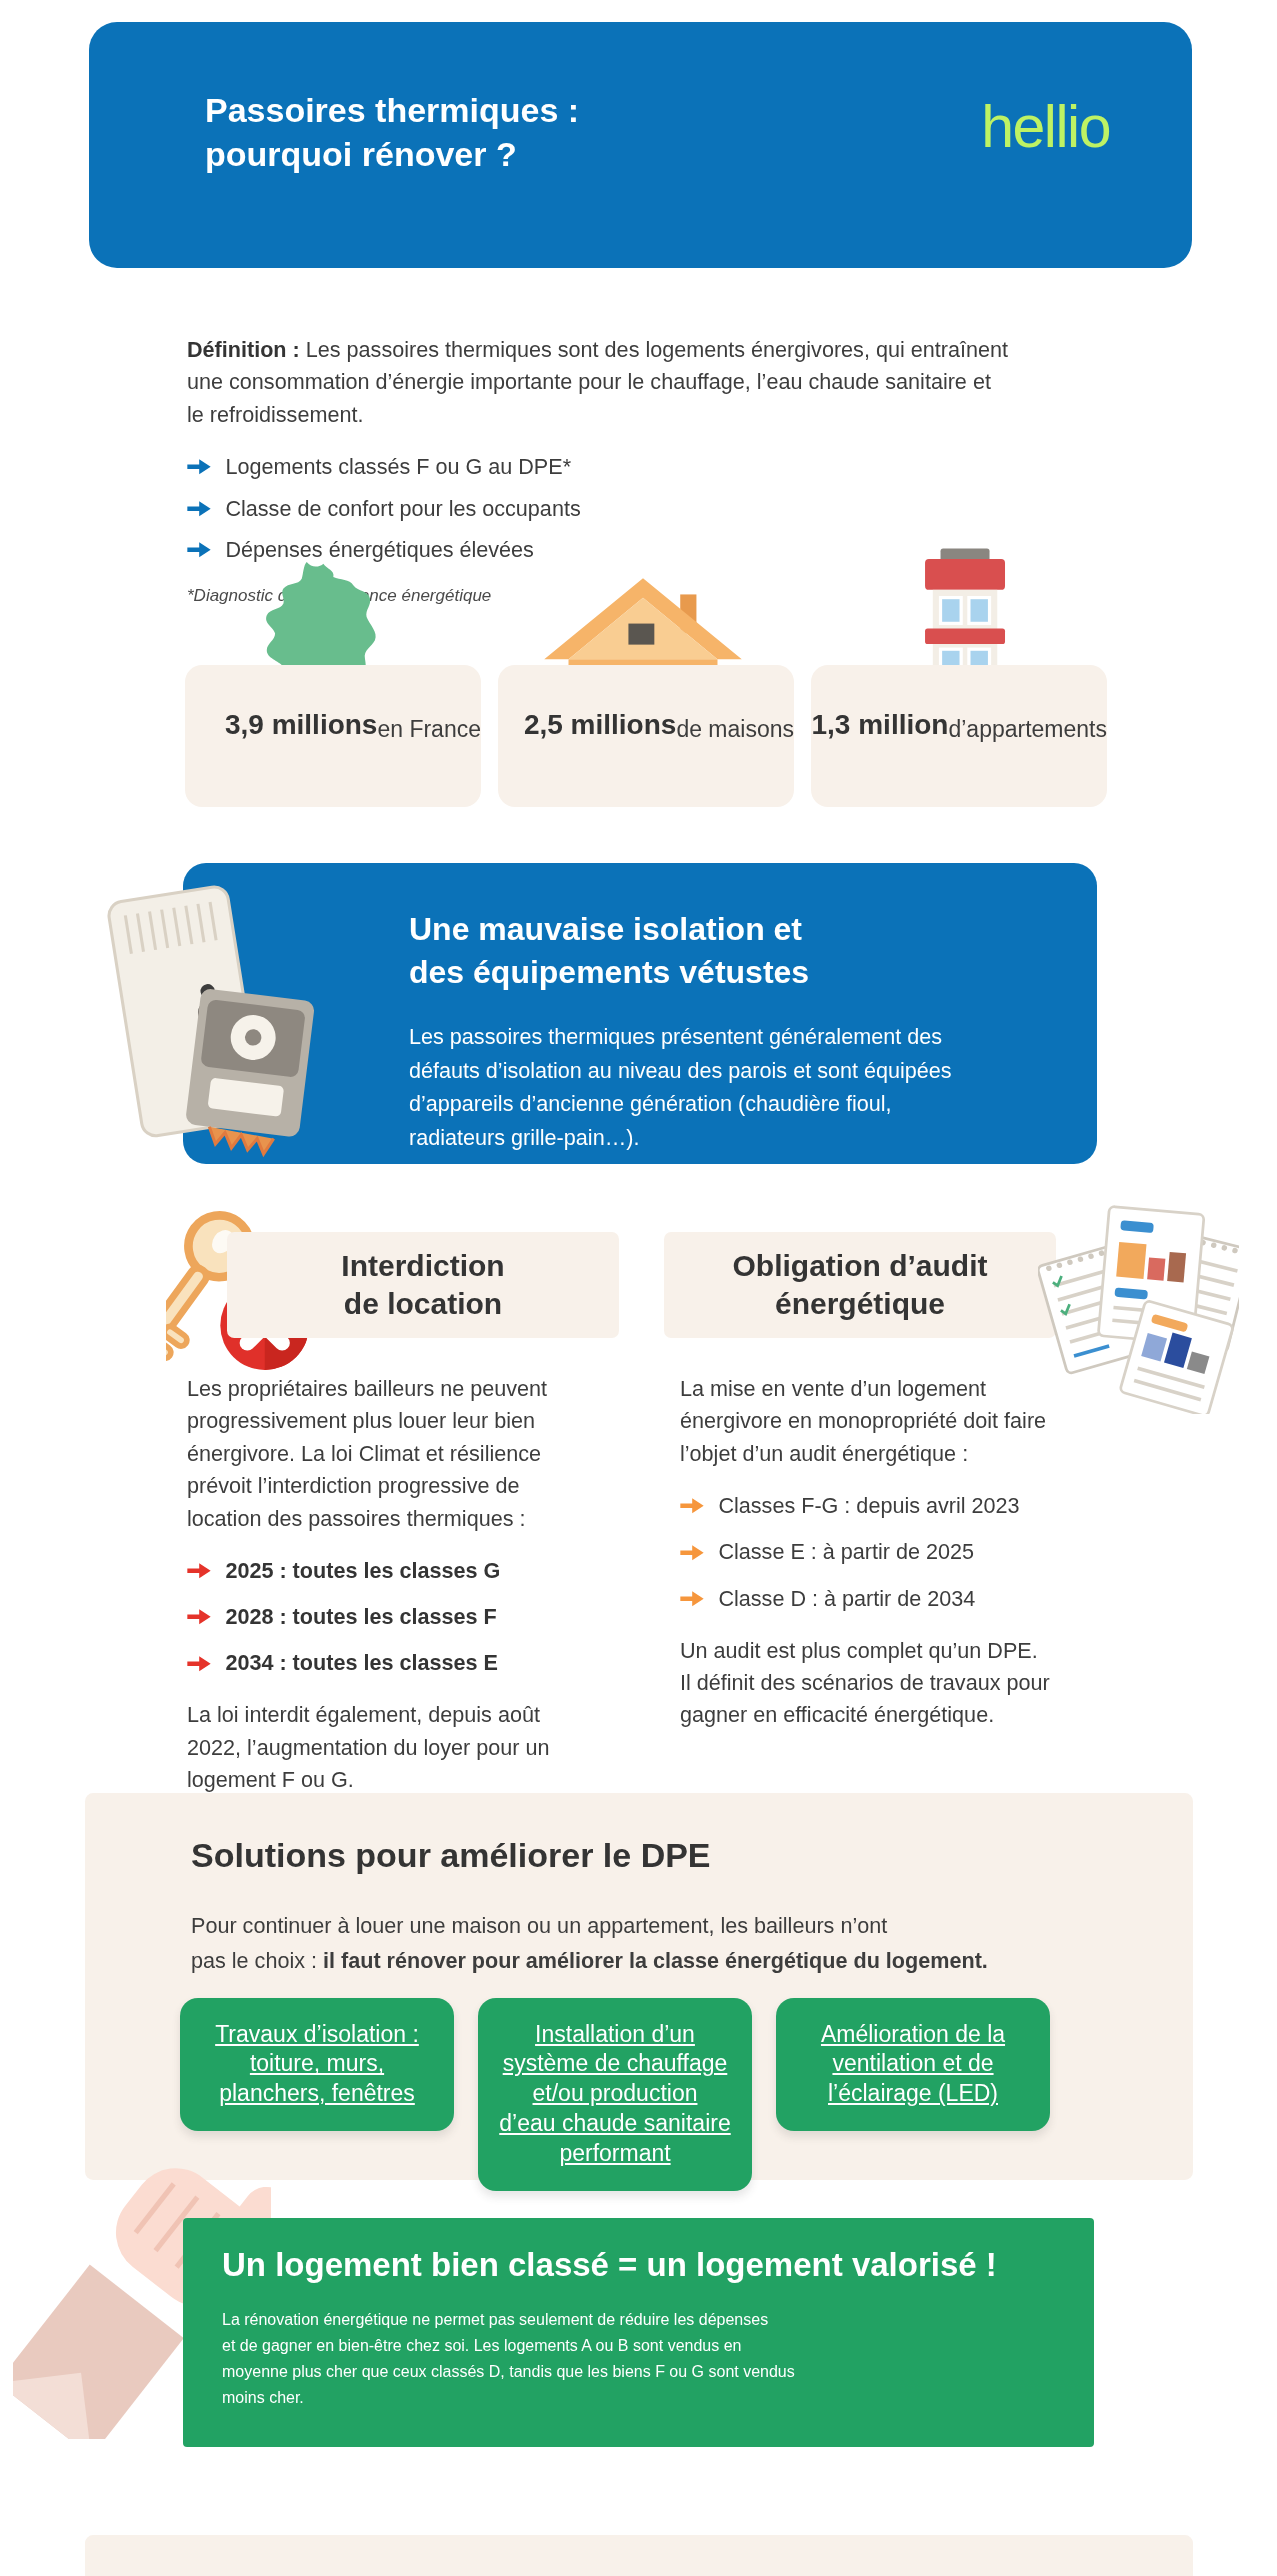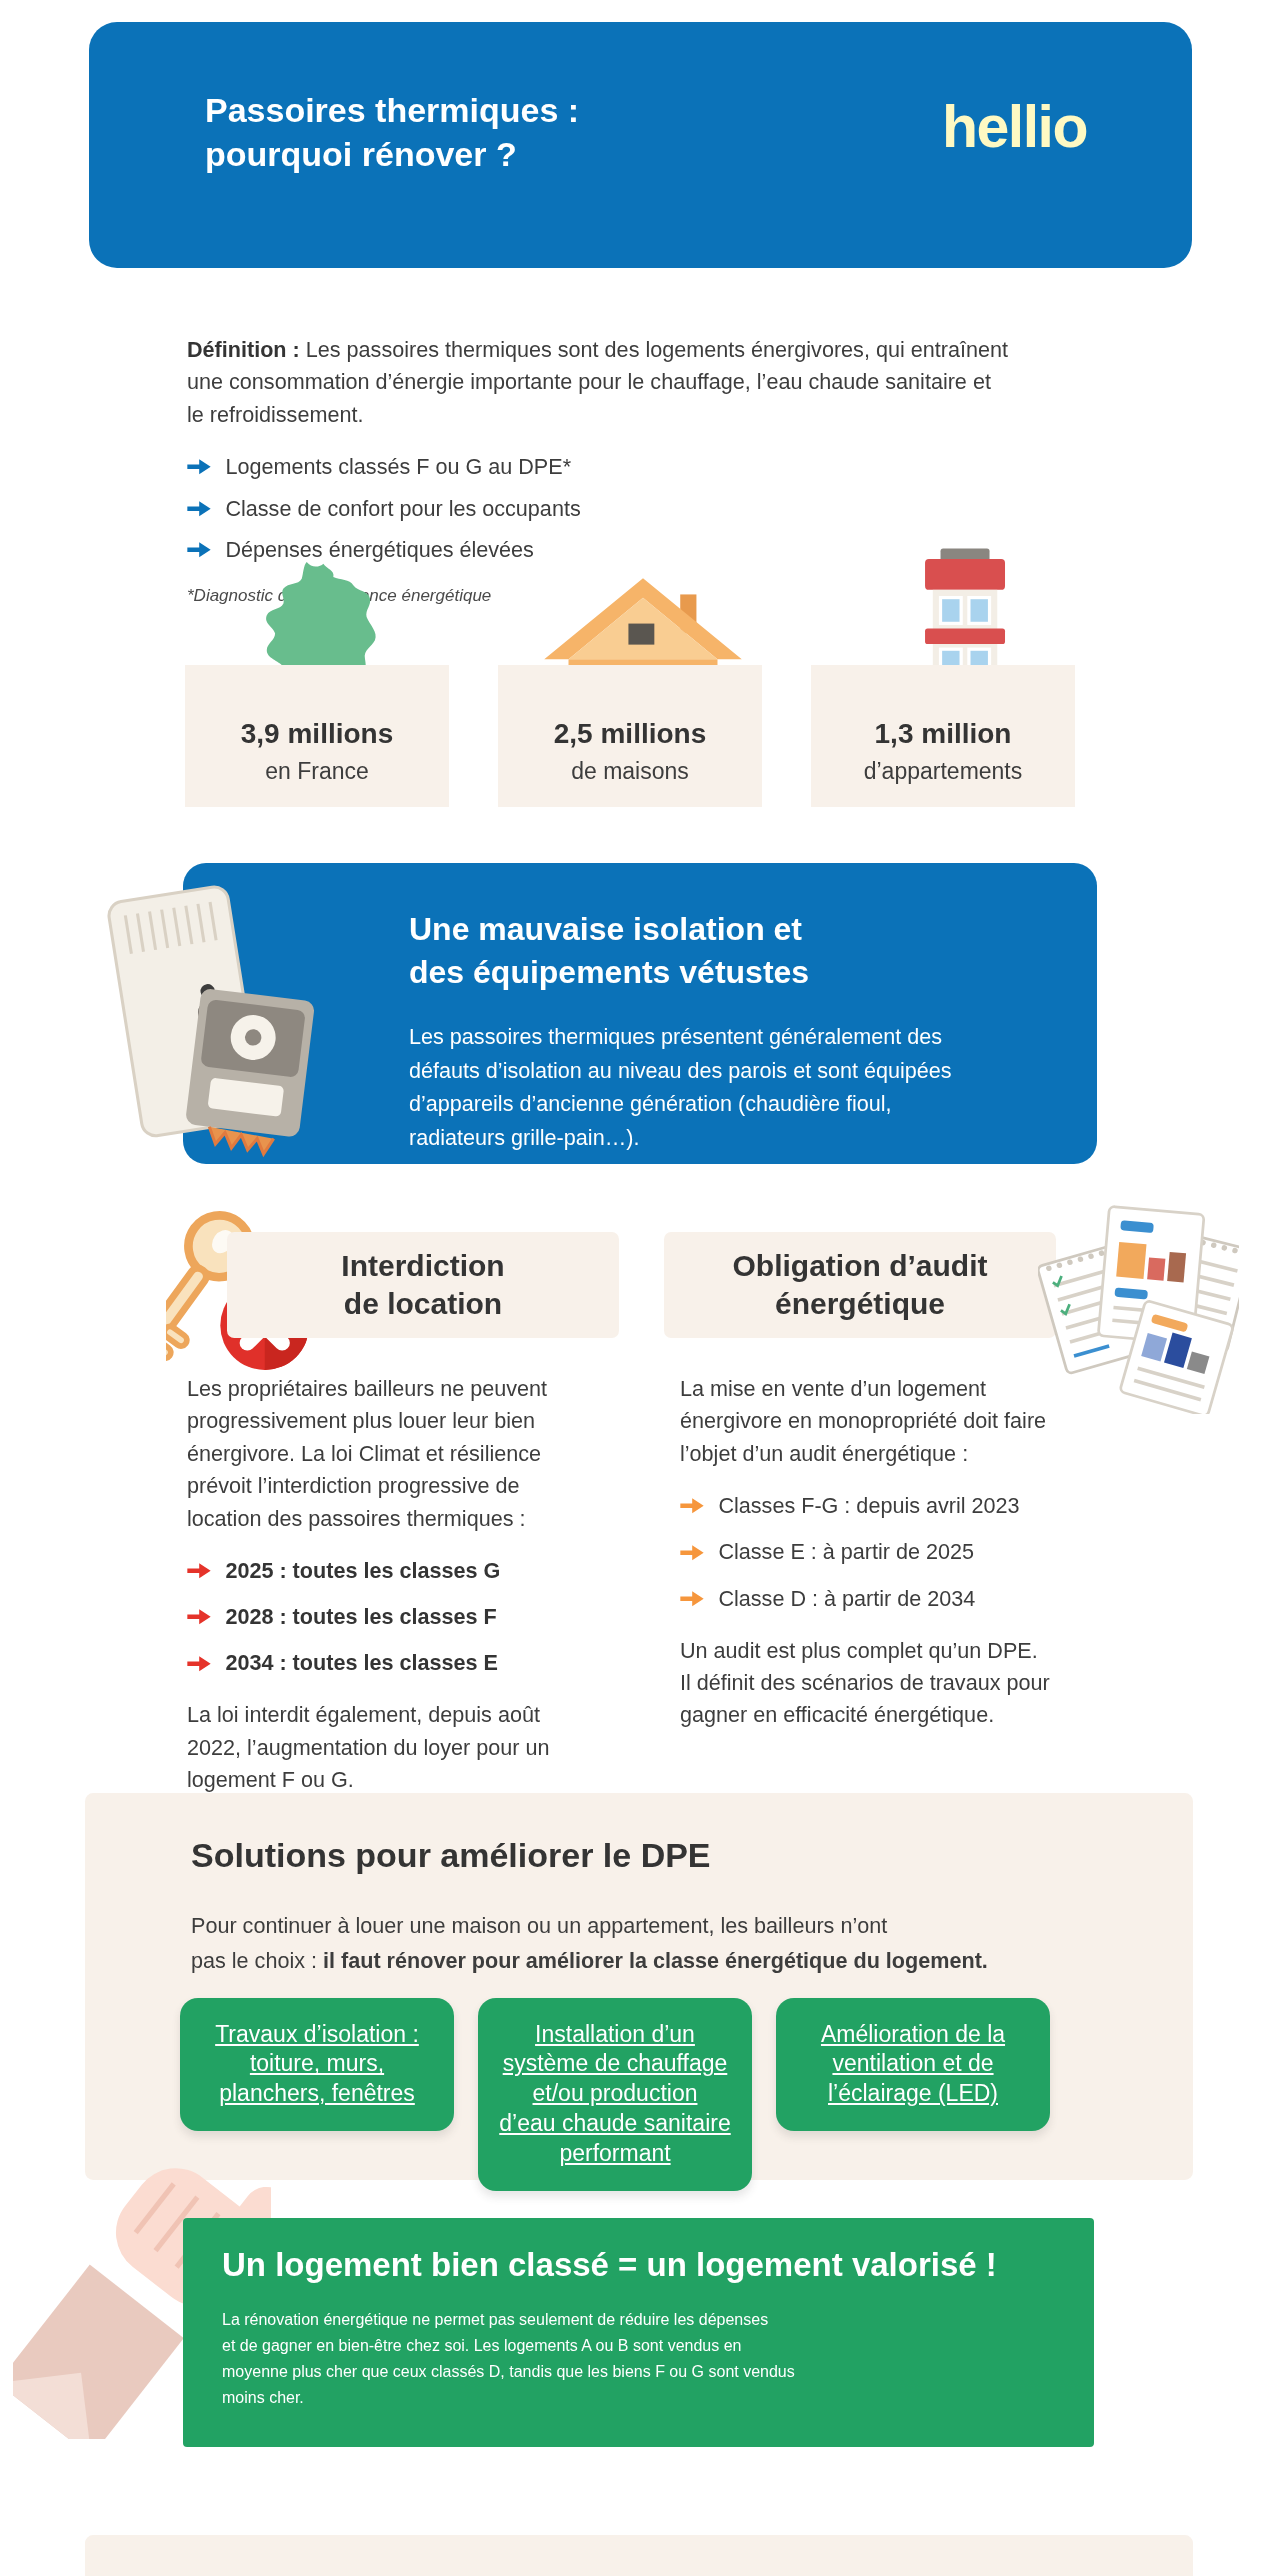--- a/index.html
+++ b/index.html
@@ -6,42 +6,42 @@
   .page{
     position:relative;width:1278px;height:3100px;overflow:hidden;background:#ffffff;
     font-family:"Liberation Sans",sans-serif;color:#3d3d3d;
   }
   .abs{position:absolute;}
   .preline{white-space:pre-line;}
 
   
   .header{left:89px;top:21.6px;width:1103px;height:246px;background:#0b72b8;border-radius:28px;}
   .header-title{left:116px;top:66px;font-size:34px;font-weight:bold;color:#ffffff;line-height:1.3;}
-  .brand-logo{right:105px;top:71px;font-size:59px;font-weight:bold;color:#fef9c3;letter-spacing:-1.5px;}
+  .brand-logo{right:82px;top:71px;font-size:59px;font-weight:normal;color:#bef264;letter-spacing:-1.5px;}
 
   
   .definition{left:187px;top:334px;width:927px;}
   .def-par{font-size:21.6px;line-height:1.5;margin:0;}
   .def-par b{color:#343434;}
   .bullet-row{display:flex;align-items:center;gap:14.4px;font-size:21.6px;}
   .definition .bullet-row{margin-top:15.5px;text-align:center;}
   .definition .bullets{margin-top:23px;}
   .arrow{flex:0 0 auto;display:inline-flex;}
   .arrow svg{display:block;}
   .arrow-blue{color:#0b72b8;}
   .arrow-red{color:#e5332a;}
   .arrow-orange{color:#f6963c;}
   .footnote{margin-top:23px;font-size:17px;font-style:italic;color:#4a4a4a;}
 
   
   .stats{left:185px;top:554px;width:915px;height:252px;}
   .stat-col{position:absolute;top:0;width:289px;height:252px;}
   .stat-col.c0{left:0;} .stat-col.c1{left:313px;} .stat-col.c2{left:626px;}
-  .stat-card{position:absolute;left:0;top:111px;width:264px;height:142px;background:#f8f1ea;border-radius:0;
-    display:flex;flex-direction:column;justify-content:flex-end;align-items:center;padding-bottom:21.6px;box-sizing:border-box;}
+  .stat-card{position:absolute;left:0;top:111px;width:296px;height:142px;background:#f8f1ea;border-radius:17px;
+    display:flex;justify-content:flex-end;align-items:center;padding-bottom:21.6px;box-sizing:border-box;}
   .stat-value{font-size:28px;font-weight:bold;color:#343434;}
   .stat-caption{font-size:23px;margin-top:8.2px;}
   .stat-icon{position:absolute;left:50%;transform:translateX(-50%);}
   .icon-france{top:2.6px;width:170px;height:183px;}
   .icon-house{top:20.6px;width:211px;height:170px;}
   .icon-building{top:-7.7px;width:155px;height:227px;}
 
   
   .insulation{left:183px;top:863px;width:914px;height:301px;background:#0b72b8;border-radius:23px;}
   .insulation-content{position:absolute;left:226px;top:45px;width:639px;color:#ffffff;}

